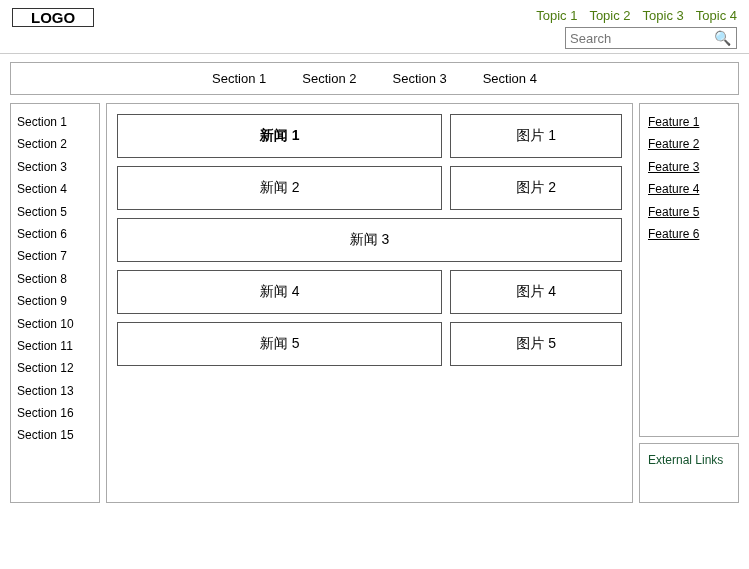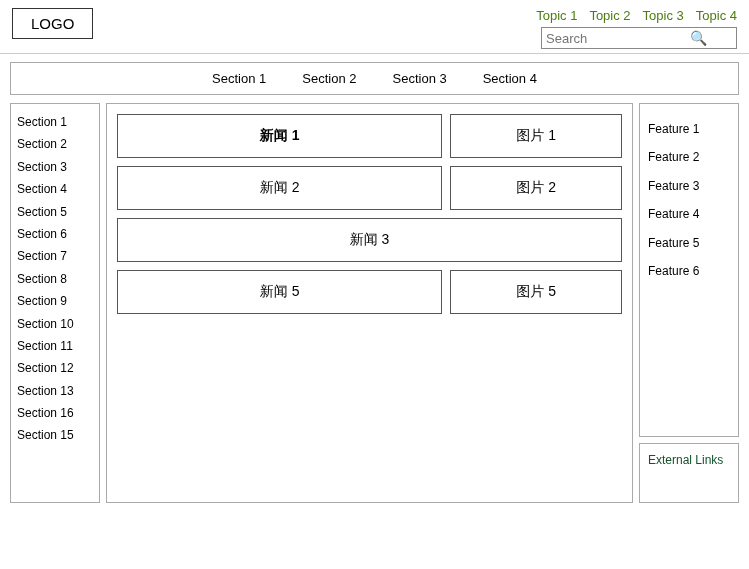--- a/index.html
+++ b/index.html
@@ -17,23 +17,23 @@
     
     .header {
       display: flex;
       align-items: flex-start;
       justify-content: space-between;
       padding: 8px 12px 4px 12px;
       border-bottom: 1px solid #ccc;
     }
     .logo-box {
       border: 1.5px solid #333;
-      padding: 6px 18px;
+      padding: 0 18px;
       font-size: 15px;
-      font-weight: normal;
+      font-weight: bold;
     }
     .header-right {
       display: flex;
       flex-direction: column;
       align-items: flex-end;
       gap: 4px;
     }
     .topics-row {
       display: flex;
       gap: 12px;
@@ -43,21 +43,21 @@
       color: #4d7c0f;
       text-decoration: none;
       font-size: 13px;
     }
     .search-row {
       display: flex;
       align-items: center;
       border: 1px solid #888;
       padding: 2px 4px;
       gap: 4px;
-      width: 196px;
+      width: 172px;
     }
     .search-input {
       border: none;
       outline: none;
       width: 140px;
       font-size: 13px;
     }
     .search-icon-glyph {
       color: #555;
       font-size: 14px;
@@ -135,25 +135,26 @@
     
     .right-sidebar {
       width: 100px;
       min-width: 100px;
       display: flex;
       flex-direction: column;
       gap: 6px;
     }
     .features-box {
       border: 1.5px solid #aaa;
-      padding: 15px 8px;
-      display: flex;
-      flex-direction: column;
-      gap: 8px;
+      padding: 8px 8px;
+      display: flex;
+      flex-direction: column;
+      gap: 2px;
       flex: 1;
+      text-decoration: underline;
     }
     .feature-link {
       cursor: pointer;
       font-size: 12px;
       color: #000;
       line-height: 1.7;
     }
     .external-links-box {
       border: 1.5px solid #aaa;
       padding: 8px 8px;
@@ -220,20 +221,24 @@
         <div class="image-box">图片 1</div>
       </div>
       <div class="news-row">
         <div class="news-box">新闻 2</div>
         <div class="image-box">图片 2</div>
       </div>
       <div class="news-row">
         <div class="news-box">新闻 3</div>
       </div>
       <div class="news-row">
+        <div class="news-box">新闻 4</div>
+        <div class="image-box">图片 4</div>
+      </div>
+      <div class="news-row">
         <div class="news-box">新闻 5</div>
         <div class="image-box">图片 5</div>
       </div>
     </div>
 
   <div class="right-sidebar">
     <div class="features-box">
 
     <div class="feature-link">Feature 1</div>
         <div class="feature-link">Feature 2</div>

